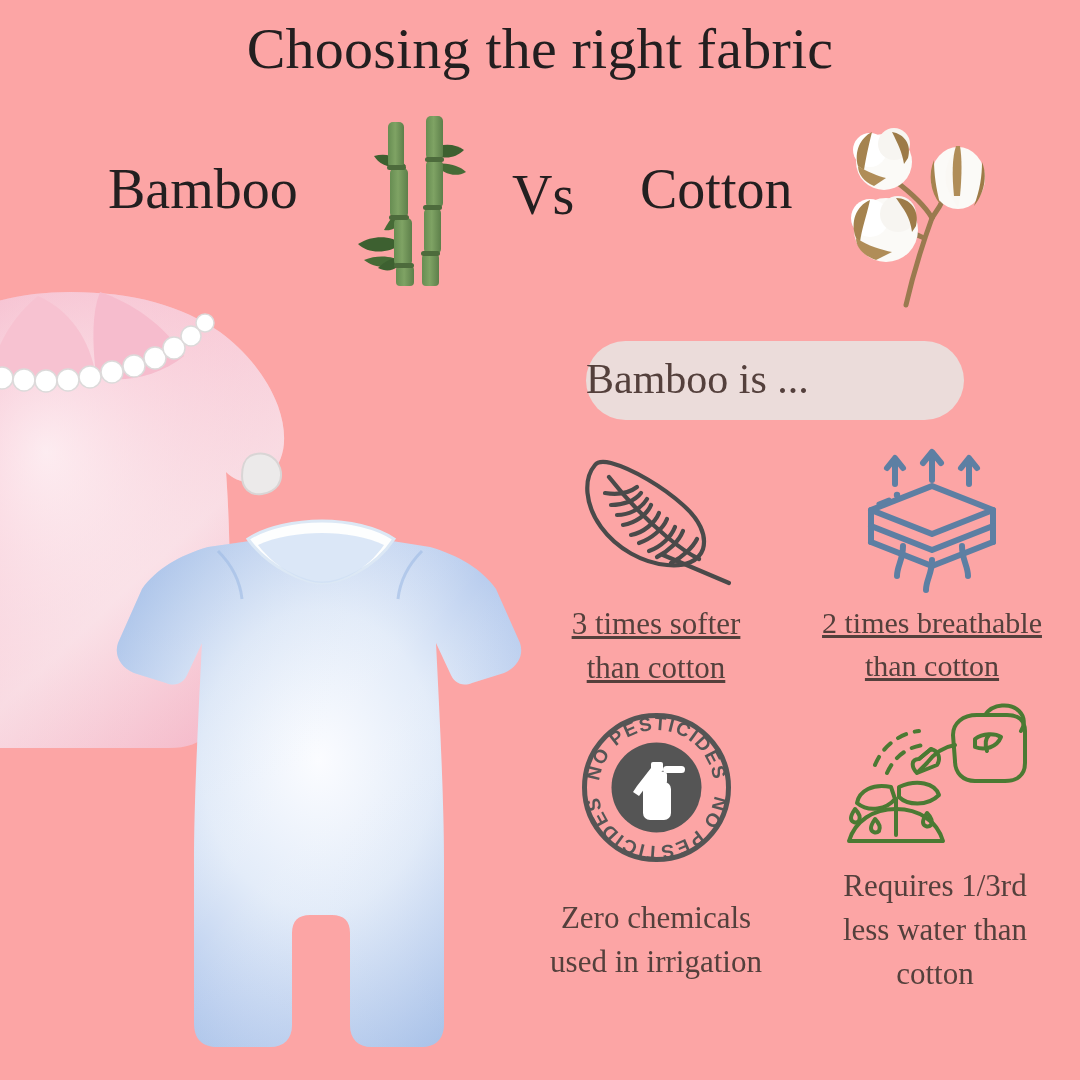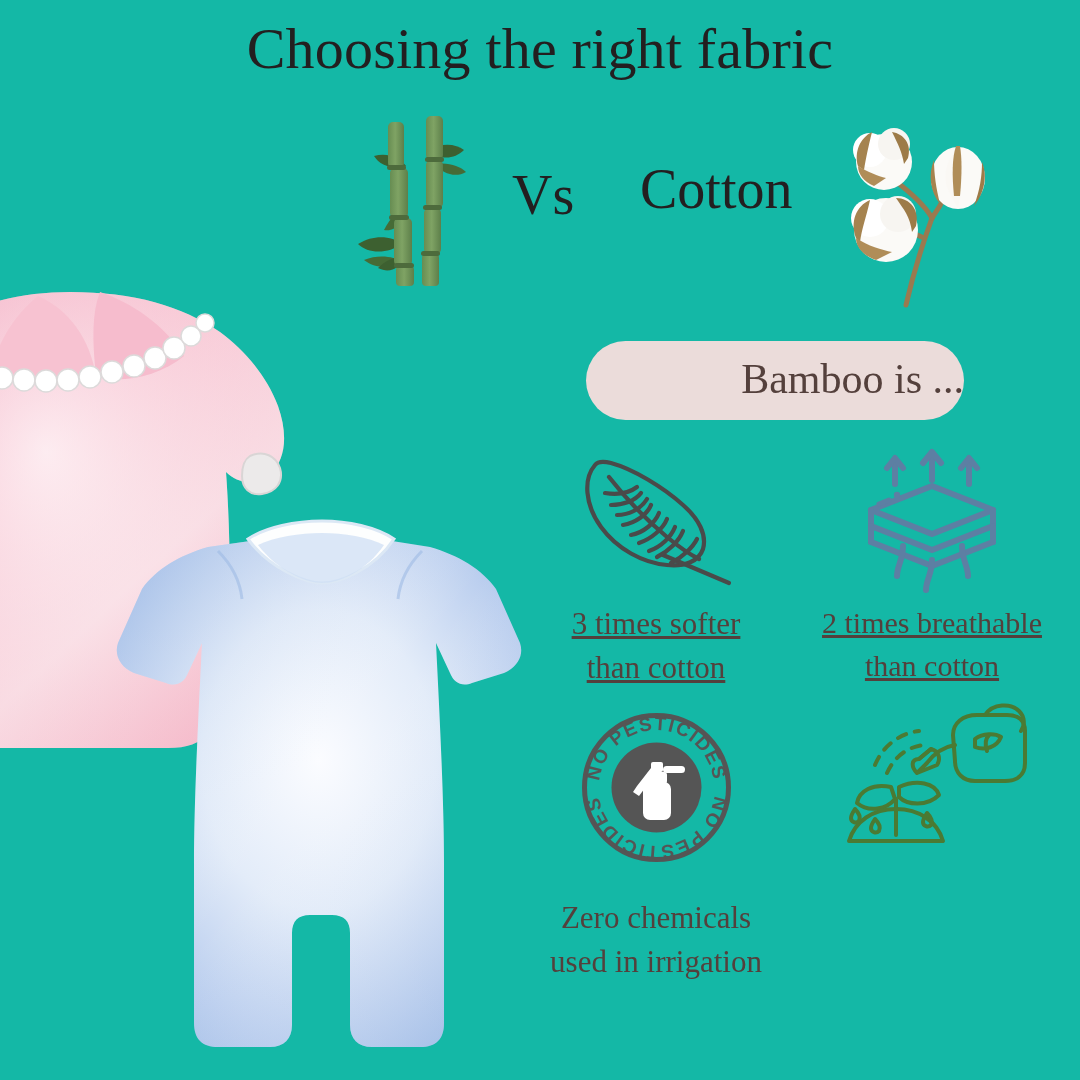--- a/index.html
+++ b/index.html
@@ -4,21 +4,21 @@
 <style>
   html, body {
     margin: 0;
     padding: 0;
     background: #ffffff;
   }
   #canvas {
     position: relative;
     width: 1080px;
     height: 1080px;
-    background: #14b8a6;
+    background: #fca5a5;
     overflow: hidden;
     font-family: "Liberation Serif", "DejaVu Serif", serif;
   }
 
   
   #title {
     position: absolute;
     top: 18px;
     left: 0;
     width: 1080px;
@@ -57,21 +57,21 @@
   #bamboo-is-pill {
     position: absolute;
     left: 586px;
     top: 341px;
     width: 378px;
     height: 79px;
     background: #ebdcda;
     border-radius: 40px;
     display: flex;
     align-items: center;
-    justify-content: flex-end;
+    justify-content: flex-start;
   }
   #bamboo-is-pill .pill-text {
     font-size: 42px;
     color: #54403c;
     line-height: 1;
     padding-bottom: 4px;
   }
 
   
   .benefit { position: absolute; }
@@ -109,20 +109,21 @@
   #eco-badge-wrap { position: absolute; left: 856px; top: 846px; }
 </style>
 </head>
 <body>
 
 <div id="canvas">
 
   <div id="title">Choosing the right fabric</div>
 
   <div id="subtitle-row">
+    <div class="sub-word" id="word-bamboo">Bamboo</div>
     <div class="sub-word" id="word-vs">Vs</div>
     <div class="sub-word" id="word-cotton">Cotton</div>
   </div>
 
   <svg id="bamboo-art" viewBox="0 0 136 180">
     <defs>
       <linearGradient id="bamGrad" x1="0" y1="0" x2="1" y2="0">
         <stop offset="0%" stop-color="#678d52"></stop>
         <stop offset="45%" stop-color="#7fa364"></stop>
         <stop offset="100%" stop-color="#5d7f4a"></stop>
@@ -406,16 +407,19 @@
           <path d="M61 98 L61 134"></path>
 
           <path d="M14 140 C20 120 38 108 61 108 C84 108 102 120 108 140 Z"></path>
 
           <path d="M20 108 C24 112 26 116 24 120 C21 123 16 121 16 117 C16 114 18 111 20 108 Z"></path>
           <path d="M40 118 C44 122 46 126 44 130 C41 133 36 131 36 127 C36 124 38 121 40 118 Z"></path>
           <path d="M92 112 C96 116 98 120 96 124 C93 127 88 125 88 121 C88 118 90 115 92 112 Z"></path>
         </g>
       </svg>
     </div>
+    <div class="caption">Requires 1/3rd
+less water than
+cotton</div>
   </div>
 
 
 </div>
 
 </body></html>

